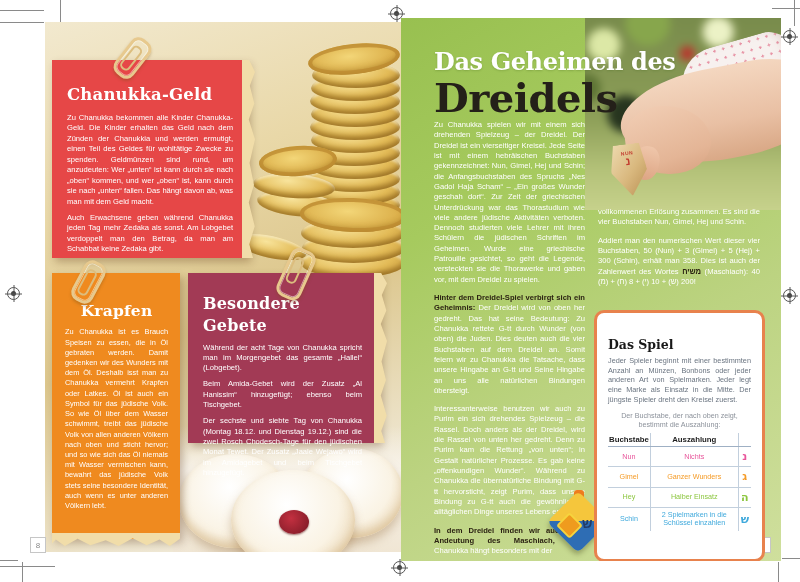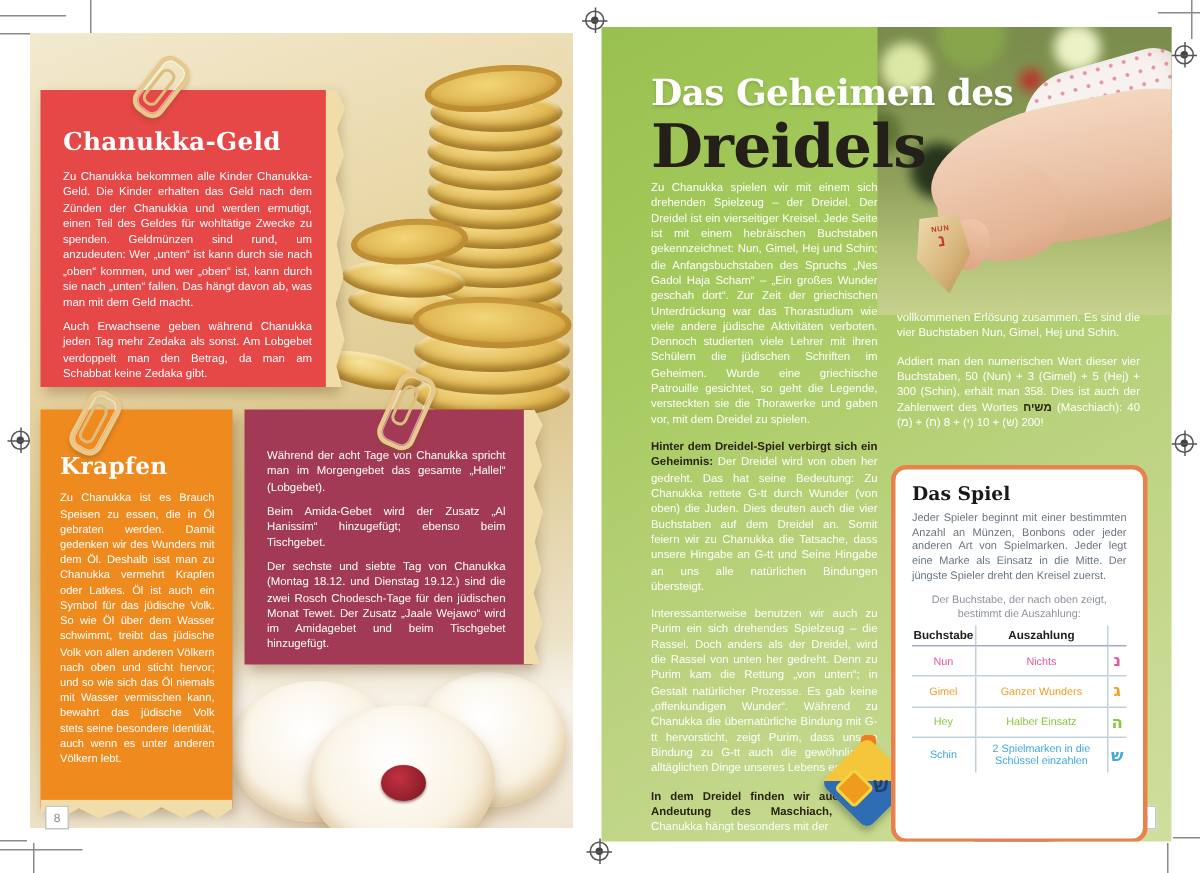--- a/index.html
+++ b/index.html
@@ -5,21 +5,21 @@
   html,body{margin:0;padding:0;background:#ffffff;}
   .canvas{position:relative;width:800px;height:582px;background:#fff;overflow:hidden;
           font-family:"Liberation Sans",sans-serif;}
   
   .cropline{position:absolute;background:#8a8a8a;}
   .reg{position:absolute;width:11px;height:11px;border:1px solid #555;border-radius:50%;}
   .reg::before{content:"";position:absolute;left:50%;top:-3px;width:1px;height:17px;background:#555;transform:translateX(-.5px);}
   .reg::after{content:"";position:absolute;top:50%;left:-3px;height:1px;width:17px;background:#555;transform:translateY(-.5px);}
   .reg i{position:absolute;left:3px;top:3px;width:5px;height:5px;border-radius:50%;background:#444;}
   
-  .page-left{position:absolute;left:20px;top:22px;width:362px;height:530px;overflow:hidden;
+  .page-left{position:absolute;left:45px;top:22px;width:362px;height:530px;overflow:hidden;
     background:linear-gradient(160deg,#f2e9cf 0%,#e9d8a8 30%,#dfc queen 0,#dcc68c 55%,#efe7d2 85%,#f8f4ea 100%);
     background:linear-gradient(160deg,#f2e9cf 0%,#e9d8a8 30%,#dcc68c 55%,#efe7d2 85%,#f8f4ea 100%);}
   .coin{position:absolute;border-radius:50%;
     background:radial-gradient(ellipse at 42% 30%,#f8e49c 0%,#e3bb57 55%,#bb8c32 100%);
     box-shadow:inset 0 -4px 5px rgba(120,80,15,.55), inset 0 2px 3px rgba(255,255,240,.6);}
   .coin.face{background:radial-gradient(ellipse at 45% 40%,#f3d678 0%,#d9ab45 70%,#b8862e 100%);
     box-shadow:inset 0 0 0 4px rgba(190,140,50,.8), inset 0 -3px 6px rgba(120,80,15,.45);}
   .donut-zone{position:absolute;left:128px;top:404px;width:234px;height:126px;
     background:linear-gradient(180deg,rgba(250,247,240,0) 0%,#f8f3ea 35%,#f0e6d4 100%);}
   .donut{position:absolute;border-radius:50%;
@@ -27,21 +27,21 @@
     box-shadow:0 6px 10px rgba(150,110,60,.35), inset 0 -6px 10px rgba(190,150,90,.35);}
   .jam{position:absolute;border-radius:50%;
     background:radial-gradient(circle at 40% 35%,#c33040 0%,#8e1f2c 70%,#6d1420 100%);
     box-shadow:0 1px 2px rgba(90,20,20,.6);}
   .card{position:absolute;color:#fff;box-shadow:3px 4px 8px rgba(80,40,10,.30);}
   .card h2{margin:0;font-family:"DejaVu Serif",serif;font-weight:bold;letter-spacing:.2px;}
   .card p{margin:6px 0 0 0;text-align:justify;}
   .card-red{left:7px;top:38px;width:196px;height:198px;background:#e64747;padding:24px 15px 10px 15px;box-sizing:border-box;font-size:7.6px;line-height:1.38;}
   .card-red h2{font-size:16.5px;}
   .card-orange{left:7px;top:251px;width:128px;height:266px;background:#ef8a1f;padding:27px 12px 8px 13px;box-sizing:border-box;font-size:7.4px;line-height:1.38;}
-  .card-orange h2{font-size:15.5px;}
+  .card-orange h2{font-size:15.5px;text-align:center;}
   .card-maroon{left:143px;top:251px;width:192px;height:170px;background:#a23a55;padding:20px 18px 8px 15px;box-sizing:border-box;font-size:7.6px;line-height:1.36;}
   .card-maroon h2{font-size:16px;}
   .torn-r::after{content:"";position:absolute;top:0;right:-7px;width:13px;height:100%;background:#f1dda9;
     clip-path:polygon(0 0,55% 0,100% 6%,60% 13%,95% 22%,52% 30%,100% 40%,58% 52%,92% 63%,52% 72%,98% 84%,56% 93%,85% 100%,0 100%);}
   .torn-b::after{content:"";position:absolute;left:0;bottom:-7px;height:13px;width:100%;background:#f1dda9;
     clip-path:polygon(0 0,100% 0,100% 45%,92% 100%,84% 50%,74% 95%,63% 40%,52% 100%,42% 55%,30% 95%,20% 45%,10% 100%,3% 50%,0 80%);}
   .clip{position:absolute;width:17px;height:38px;border:3px solid #e7c98e;border-radius:9px;
     box-shadow:1px 2px 3px rgba(120,80,20,.35), inset 0 0 0 1px rgba(255,255,250,.5);}
   .clip::before{content:"";position:absolute;left:2px;top:6px;width:7px;height:24px;border:2.5px solid #dcbd7e;border-radius:5px;}
   .pagenum{position:absolute;width:14px;height:14px;background:#fff;border:1px solid #c6c6c6;
@@ -80,21 +80,21 @@
     font-size:24px;color:#ffffff;letter-spacing:-.4px;text-shadow:0 1px 2px rgba(60,90,20,.25);z-index:5;}
   .rtitle2{position:absolute;left:33px;top:56px;font-family:"DejaVu Serif",serif;font-weight:bold;
     font-size:40px;color:#242019;letter-spacing:-.5px;z-index:5;}
   .rcol{position:absolute;color:#fff;font-size:7.6px;line-height:1.36;text-align:justify;}
   .rcol p{margin:0 0 8px 0;}
   .rcol .lead{font-weight:bold;color:#2b2212;}
   .col1{left:33px;top:102px;width:151px;}
   .col2{left:197px;top:189px;width:162px;}
   .hebrew-dark{font-weight:bold;color:#2b2212;}
   .game-box{position:absolute;left:193px;top:292px;width:171px;height:252px;background:#ffffff;
-    border:3px solid #e8824d;border-radius:10px;box-sizing:border-box;padding:8px 11px;z-index:4;}
+    border:3px solid #e8824d;border-radius:10px;box-sizing:border-box;padding:24px 11px;z-index:4;}
   .game-box h3{margin:0;font-family:"DejaVu Serif",serif;font-weight:bold;font-size:12.5px;color:#191919;}
   .game-intro{margin:4px 0 0 0;font-size:7.3px;line-height:1.33;color:#6a7480;text-align:justify;}
   .game-instr{margin:6px auto 0 auto;width:88%;font-size:7.2px;line-height:1.3;color:#8c929b;text-align:center;}
   table.payout{margin-top:4px;width:100%;border-collapse:collapse;font-size:7.2px;}
   table.payout th{font-size:7.8px;color:#1d1d1d;text-align:center;padding:2px 1px;border-bottom:1.5px solid #9fb0c4;}
   table.payout td{text-align:center;padding:3px 2px;border-top:1px solid #c2cfdd;line-height:1.2;}
   table.payout td:nth-child(1),table.payout td:nth-child(2),
   table.payout th:nth-child(1),table.payout th:nth-child(2){border-right:1px solid #c2cfdd;}
   table.payout th{border-top:none;}
   td.hebcell{font-size:11px;font-weight:bold;font-family:"DejaVu Sans",sans-serif;}
@@ -191,20 +191,21 @@
       <p>Zu Chanukka bekommen alle Kinder Chanukka-Geld. Die Kinder erhalten das Geld nach dem Zünden der Chanukkia und werden ermutigt, einen Teil des Geldes für wohltätige Zwecke zu spenden. Geldmünzen sind rund, um anzudeuten: Wer „unten“ ist kann durch sie nach „oben“ kommen, und wer „oben“ ist, kann durch sie nach „unten“ fallen. Das hängt davon ab, was man mit dem Geld macht.</p>
       <p>Auch Erwachsene geben während Chanukka jeden Tag mehr Zedaka als sonst. Am Lobgebet verdoppelt man den Betrag, da man am Schabbat keine Zedaka gibt.</p>
     </div>
 
     <div class="card card-orange torn-b">
       <h2>Krapfen</h2>
       <p>Zu Chanukka ist es Brauch Speisen zu essen, die in Öl gebraten werden. Damit gedenken wir des Wunders mit dem Öl. Deshalb isst man zu Chanukka vermehrt Krapfen oder Latkes. Öl ist auch ein Symbol für das jüdische Volk. So wie Öl über dem Wasser schwimmt, treibt das jüdische Volk von allen anderen Völkern nach oben und sticht hervor; und so wie sich das Öl niemals mit Wasser vermischen kann, bewahrt das jüdische Volk stets seine besondere Identität, auch wenn es unter anderen Völkern lebt.</p>
     </div>
 
     <div class="card card-maroon torn-r">
+      <h2>Besondere Gebete</h2>
       <p>Während der acht Tage von Chanukka spricht man im Morgengebet das gesamte „Hallel“ (Lobgebet).</p>
       <p>Beim Amida-Gebet wird der Zusatz „Al Hanissim“ hinzugefügt; ebenso beim Tischgebet.</p>
       <p>Der sechste und siebte Tag von Chanukka (Montag 18.12. und Dienstag 19.12.) sind die zwei Rosch Chodesch-Tage für den jüdischen Monat Tewet. Der Zusatz „Jaale Wejawo“ wird im Amidagebet und beim Tischgebet hinzugefügt.</p>
     </div>
 
     <div class="clip" style="left:76px;top:14px;transform:rotate(38deg);"></div>
     <div class="clip" style="left:32px;top:238px;transform:rotate(28deg);"></div>
     <div class="clip" style="left:238px;top:226px;transform:rotate(24deg);width:20px;height:46px;"></div>
   </div>
 

